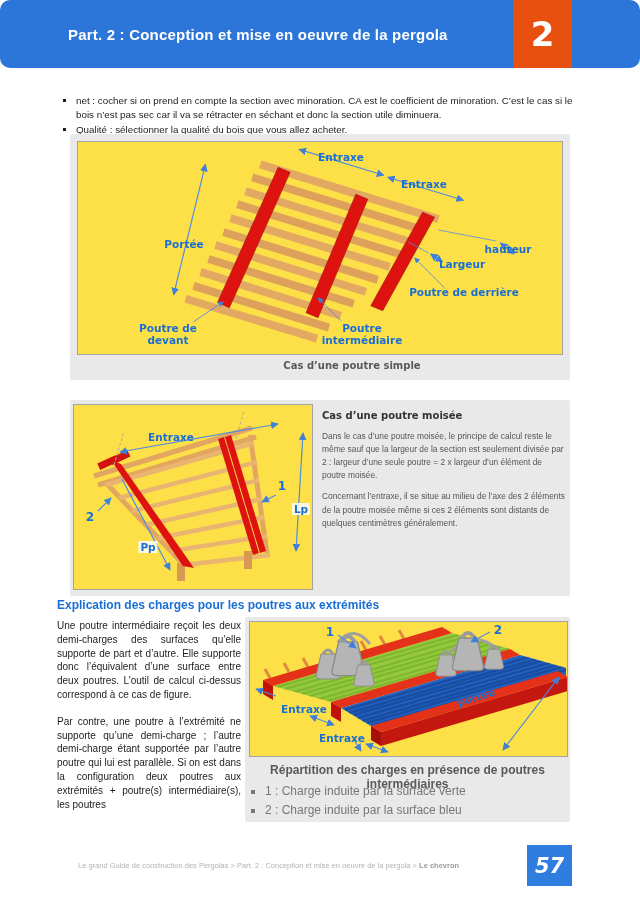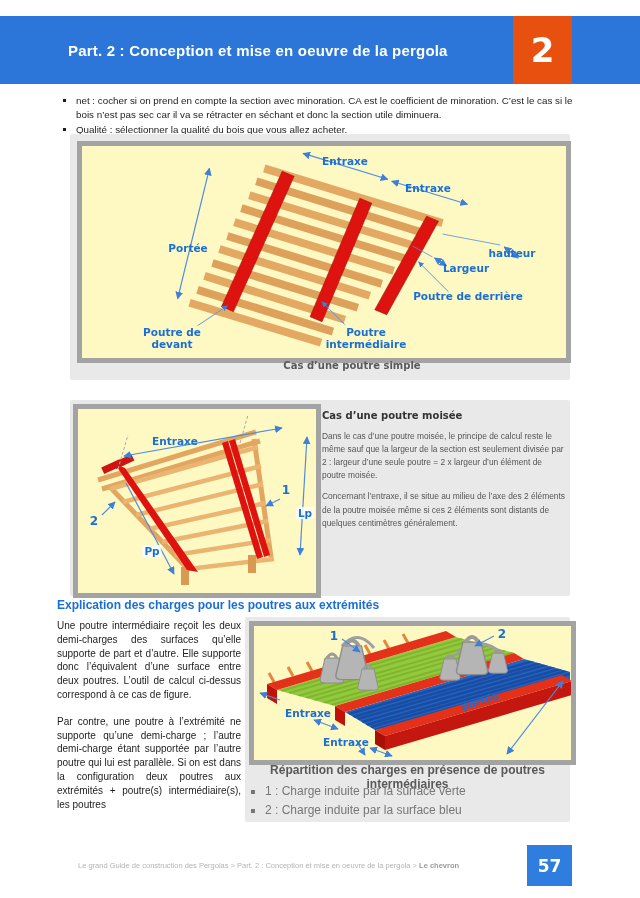--- a/index.html
+++ b/index.html
@@ -1,35 +1,35 @@
 <!DOCTYPE html>
 <html><head>
 <meta charset="utf-8">
 <style>
   html,body{margin:0;padding:0;background:#fff;}
   .page{position:relative;width:640px;height:898px;background:#ffffff;overflow:hidden;
         font-family:"Liberation Sans",sans-serif;}
 
   
-  .hdr{position:absolute;left:0;top:16px;width:640px;height:68px;background:#2b76d8;
-       display:flex;align-items:center;}
+  .hdr{position:absolute;left:0;top:0;width:640px;height:68px;background:#2b76d8;
+       display:flex;align-items:center;border-radius:10px;}
   .hdr-title{position:absolute;left:68px;top:0;height:68px;display:flex;align-items:center;
        color:#fff;font-weight:bold;font-size:15px;letter-spacing:.2px;}
   .hdr-num{position:absolute;left:513px;top:0;width:59px;height:68px;background:#e8500f;
        display:flex;align-items:center;justify-content:center;color:#fff;
        font-size:34px;font-weight:bold;font-family:"DejaVu Sans",sans-serif;}
 
   
   .intro{position:absolute;left:55px;top:84px;width:530px;}
   .intro ul{margin:10px;padding:0 0 0 11px;list-style:square;}
   .intro li{font-size:9.8px;line-height:1.46;color:#1c1c1c;}
 
   
   .figbox{position:absolute;background:#e9e9e9;border-radius:2px;}
-  .wpanel{position:absolute;background:#fef9c3;border:5px solid #a3a3a3;text-decoration:underline;}
+  .wpanel{position:absolute;background:#fde047;border:1px solid #a3a3a3;text-decoration:underline;}
   .figcap{position:absolute;color:#595959;font-weight:bold;
           font-family:"DejaVu Sans",sans-serif;}
 
   
   .dl{position:absolute;transform:translate(-50%,-50%);color:#1a6fd4;font-weight:bold;
       font-family:"DejaVu Sans",sans-serif;font-size:10.5px;white-space:nowrap;z-index:3;}
   .dl.wrap{white-space:normal;text-align:center;line-height:1.15;}
   .dl.bg{background:rgba(253,253,253,.85);padding:0 2px;}
 
   
@@ -58,21 +58,21 @@
       font-family:"DejaVu Sans",sans-serif;font-weight:bold;color:rgba(110,110,110,0.26);
       line-height:92px;font-size:70px;}
   .wm .l2{letter-spacing:14px;}
   .wm .l1{letter-spacing:3px;}
 
   
   .crumb{position:absolute;left:78px;top:861px;font-size:7.5px;color:#b3b3b3;}
   .crumb b{color:#9a9a9a;}
   .pagebox{position:absolute;left:527px;top:845px;width:45px;height:41px;background:#2f7dde;
       display:flex;align-items:center;justify-content:center;color:#fff;font-weight:bold;
-      font-size:17px;font-family:"DejaVu Sans",sans-serif;}
+      font-size:21px;font-family:"DejaVu Sans",sans-serif;font-style:italic;}
 </style>
 </head>
 <body>
 
 <div class="page">
 
   <div class="hdr">
     <div class="hdr-title">Part. 2 : Conception et mise en oeuvre de la pergola</div>
     <div class="hdr-num">2</div>
   </div>

